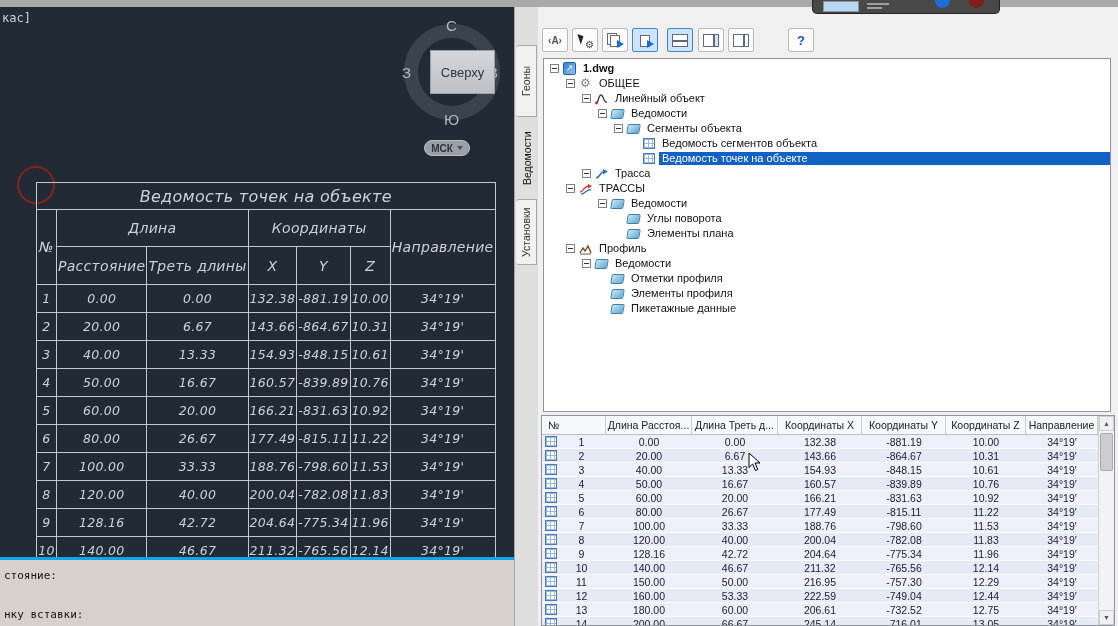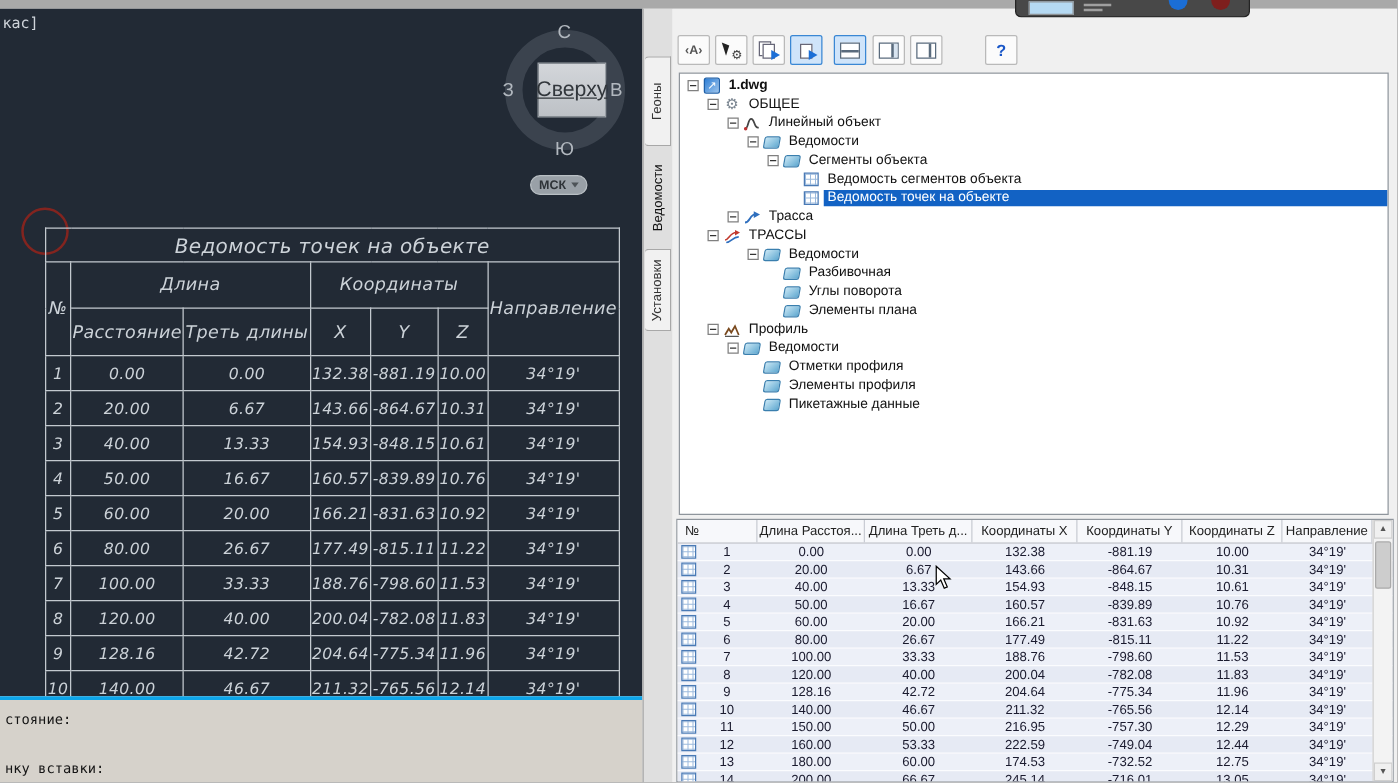--- a/index.html
+++ b/index.html
@@ -15,23 +15,23 @@
   .dlgok{position:absolute;left:122px;top:-7px;width:15px;height:15px;border-radius:50%;background:#1b6ed6;}
   .dlgclose{position:absolute;left:156px;top:-7px;width:15px;height:15px;border-radius:50%;background:#7e1f1d;}
   
   #cad{position:absolute;left:0;top:7px;width:514px;height:550px;background:#222a35;overflow:hidden;}
   .prompt-clip{position:absolute;left:2px;top:4px;color:#cfd4da;font:12px "DejaVu Sans Mono",monospace;}
   
   .vcube-ring{position:absolute;left:404px;top:17px;width:96px;height:96px;border-radius:50%;
               border:14px solid #3b434e;box-sizing:border-box;}
   .vlab{position:absolute;color:#b2b8bf;font-size:15px;font-family:"Liberation Sans",sans-serif;}
   .vlab.n{left:446px;top:10px;} .vlab.e{left:488px;top:57px;} .vlab.s{left:444px;top:104px;} .vlab.w{left:402px;top:57px;}
-  .vcenter{position:absolute;left:430px;top:43px;width:55px;height:44px;background:linear-gradient(#d3d6da,#bdc1c6);
+  .vcenter{position:absolute;left:430px;top:43px;width:65px;height:44px;background:linear-gradient(#d3d6da,#bdc1c6);
            border:1px solid #9aa0a6;box-sizing:border-box;display:flex;align-items:center;justify-content:center;
-           color:#31363b;font-size:17px;text-decoration:underline;}
+           color:#31363b;font-size:13px;}
   .ucsbtn{position:absolute;left:424px;top:133px;width:46px;height:16px;border-radius:8px;background:#99a0a7;
           border:1px solid #b9bfc4;box-sizing:border-box;color:#2e3338;font-size:10px;font-weight:bold;
           display:flex;align-items:center;justify-content:center;gap:4px;}
   .ucsbtn .chev{width:0;height:0;border-left:3px solid transparent;border-right:3px solid transparent;border-top:4px solid #4d5358;}
   .redcircle{position:absolute;left:17px;top:159px;width:38px;height:38px;border-radius:50%;border:2.5px solid #83241f;box-sizing:border-box;}
   
   .cadtab{position:absolute;left:36px;top:175px;border-collapse:collapse;table-layout:fixed;
           color:#ccd2d8;font-family:"DejaVu Sans",sans-serif;font-style:italic;letter-spacing:.3px;}
   .cadtab td{border:1px solid #c3c9cf;text-align:center;white-space:nowrap;overflow:hidden;padding:0 1px;}
   .cadtab .t-title td{height:26px;font-size:16px;}
@@ -397,25 +397,20 @@
         <span class="tl">ТРАССЫ</span>
       </div>
       <div class="ti" style="--lv:3">
         <span class="exp"></span>
         <span class="tic ic-folder"></span>
         <span class="tl">Ведомости</span>
       </div>
       <div class="ti" style="--lv:4">
         <span class="exp hid"></span>
         <span class="tic ic-folder"></span>
-        <span class="tl">Разбивочная</span>
-      </div>
-      <div class="ti" style="--lv:4">
-        <span class="exp hid"></span>
-        <span class="tic ic-folder"></span>
         <span class="tl">Углы поворота</span>
       </div>
       <div class="ti" style="--lv:4">
         <span class="exp hid"></span>
         <span class="tic ic-folder"></span>
         <span class="tl">Элементы плана</span>
       </div>
       <div class="ti" style="--lv:1">
         <span class="exp"></span>
         <span class="tic">
@@ -617,21 +612,21 @@
             <div class="gc">34°19'</div>
           </div>
 
           <div class="gr">
             <div class="gc c0">
               <span class="ic-grid"></span>
               <span class="gnum">13</span>
             </div>
             <div class="gc">180.00</div>
             <div class="gc">60.00</div>
-            <div class="gc">174.53</div>
+            <div class="gc">206.61</div>
             <div class="gc">-732.52</div>
             <div class="gc">12.75</div>
             <div class="gc">34°19'</div>
           </div>
 
           <div class="gr">
             <div class="gc c0">
               <span class="ic-grid"></span>
               <span class="gnum">14</span>
             </div>

